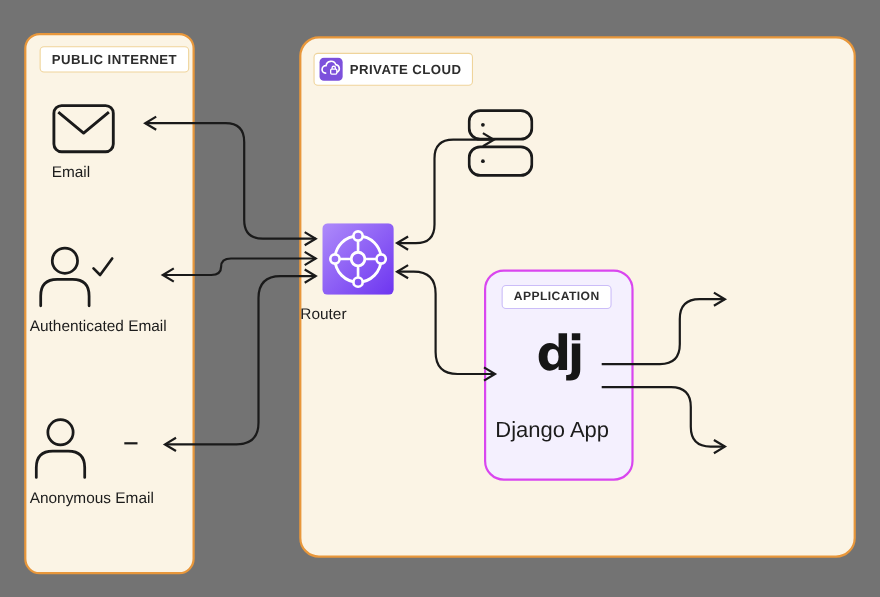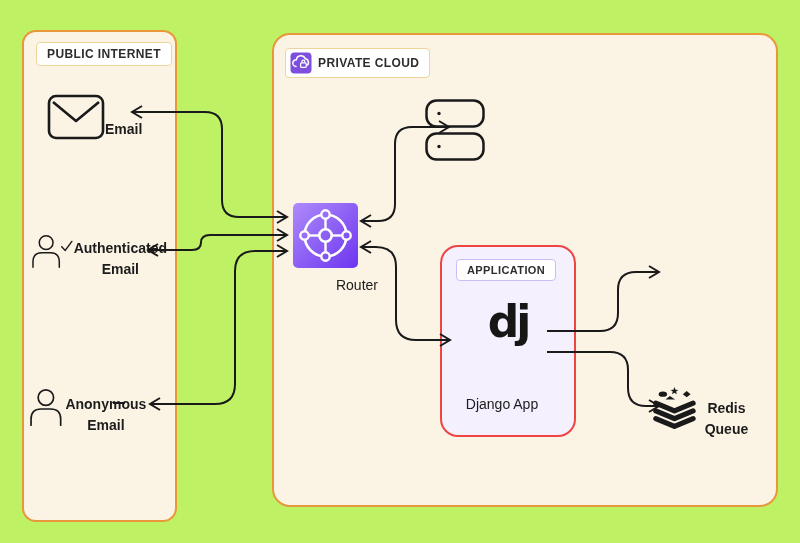--- a/index.html
+++ b/index.html
@@ -1,42 +1,42 @@
 <!DOCTYPE html>
 <html><head>
 <meta charset="utf-8">
 <style>
   html,body{margin:0;padding:0;background:#ffffff;}
-  #canvas{position:relative;width:800px;height:543px;background:#bef264;
+  #canvas{position:relative;width:800px;height:543px;background:#737373;
           font-family:"Liberation Sans",sans-serif;overflow:hidden;}
   .zone{position:absolute;border:2px solid #E8973B;border-radius:14px;background:#FBF4E5;box-sizing:border-box;}
   #zone-public{left:22px;top:30px;width:155px;height:492px;}
   #zone-private{left:272px;top:33px;width:506px;height:474px;border-radius:18px;}
   #zone-app{position:absolute;left:440px;top:245px;width:136px;height:192px;
-            border:2px solid #ef4444;border-radius:18px;background:#F4F0FE;box-sizing:border-box;}
+            border:2px solid #d946ef;border-radius:18px;background:#F4F0FE;box-sizing:border-box;}
   .pill{position:absolute;display:flex;align-items:center;gap:6px;background:#ffffff;
         border:1px solid #EFD49B;border-radius:4px;padding:4px 10px;
         font-size:12px;font-weight:600;letter-spacing:.4px;color:#2d2d2d;white-space:nowrap;}
   #pill-public{left:12px;top:10px;}
   #pill-private{left:11px;top:13px;padding:3px 10px 3px 4px;}
   #pill-app{left:14px;top:12px;font-size:11px;border-color:#CBBDF8;}
-  .node{position:absolute;display:flex;align-items:flex-end;font-weight:bold;}
+  .node{position:absolute;display:flex;flex-direction:column;align-items:flex-start;}
   .node .lbl{margin-top:6px;font-size:14px;line-height:21px;color:#1c1c1c;text-align:center;}
   #node-email{left:47px;top:94px;width:100px;}
   #node-auth-user{left:27px;top:222px;width:140px;}
   #node-anon-user{left:27px;top:378px;width:120px;}
   #node-auth-server{left:425px;top:99px;width:130px;}
   #node-postgres{left:650px;top:236px;width:104px;}
   #node-redis{left:650px;top:374px;width:104px;}
   #router-box{position:absolute;left:293px;top:203px;width:65px;height:65px;}
-  #router-label{position:absolute;left:273px;top:277px;width:105px;font-size:14px;color:#1c1c1c;text-align:right;}
+  #router-label{position:absolute;left:273px;top:277px;width:105px;font-size:14px;color:#1c1c1c;text-align:left;}
   #django-logo{position:absolute;left:440px;top:282px;width:136px;text-align:center;
                font-size:44px;font-weight:bold;letter-spacing:-3px;color:#161616;line-height:80px;
                font-family:"DejaVu Sans",sans-serif;}
-  #django-label{position:absolute;left:440px;top:396px;width:124px;font-size:14px;color:#1c1c1c;text-align:center;}
+  #django-label{position:absolute;left:440px;top:380px;width:124px;font-size:20px;color:#1c1c1c;text-align:center;}
   #edges{position:absolute;left:0;top:0;pointer-events:none;z-index:6;}
   .icon{display:block;}
 </style>
 </head>
 <body>
 
 <div id="canvas">
 
   <div class="zone" id="zone-public">
     <div class="pill" id="pill-public">
@@ -114,36 +114,20 @@
       <circle cx="14" cy="14.5" r="1.7" fill="#1a1a1a"></circle>
       <rect x="1.5" y="34.5" width="57" height="26" rx="10" fill="none" stroke="#1a1a1a" stroke-width="2.5"></rect>
       <circle cx="14" cy="47.5" r="1.7" fill="#1a1a1a"></circle>
     </svg>
   </div>
 
   <div id="django-logo">dj</div>
   <div id="django-label">Django App</div>
 
 
-  <div class="node" id="node-redis">
-    <svg class="icon" width="76" height="66" viewBox="0 0 76 66">
-      <g fill="#1a1a1a">
-        <ellipse cx="20" cy="13" rx="6.5" ry="4"></ellipse>
-        <polygon points="38,2 39.6,6.1 44,6.4 40.6,9.1 41.7,13.3 38,11 34.3,13.3 35.4,9.1 32,6.4 36.4,6.1"></polygon>
-        <polygon points="57,8 63,13 57,18 51,13"></polygon>
-        <polygon points="31,16 39,21.5 24,21.5"></polygon>
-      </g>
-      <g fill="none" stroke="#1a1a1a" stroke-width="8" stroke-linejoin="round" stroke-linecap="round">
-        <path d="M9 27 L38 39 L67 27"></path>
-        <path d="M9 39 L38 51 L67 39"></path>
-        <path d="M9 51 L38 63 L67 51"></path>
-      </g>
-    </svg>
-    <div class="lbl">Redis Queue</div>
-  </div>
 
   <svg id="edges" width="800" height="543" viewBox="0 0 800 543">
     <defs>
       <marker id="arrow" markerUnits="userSpaceOnUse" markerWidth="17" markerHeight="17" refX="13" refY="8" orient="auto-start-reverse">
         <path d="M3 2 L13 8 L3 14" fill="none" stroke="#1a1a1a" stroke-width="2"></path>
       </marker>
     </defs>
     <g id="edge-group">
         <path d="M132 112 L205 112 Q222 112 222 129 L222 200 Q222 217 239 217 L287 217" fill="none" stroke="#1a1a1a" stroke-width="2" marker-end="url(#arrow)" marker-start="url(#arrow)"></path>
         <path d="M148 250 L192 250 Q201 250 201 242.5 Q201 235 210 235 L287 235" fill="none" stroke="#1a1a1a" stroke-width="2" marker-end="url(#arrow)" marker-start="url(#arrow)"></path>

